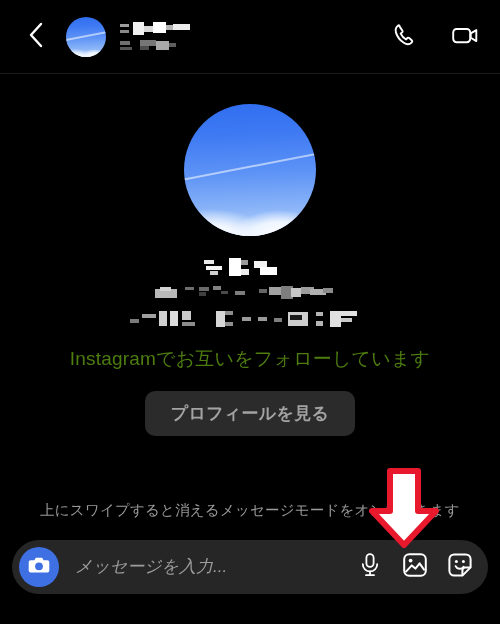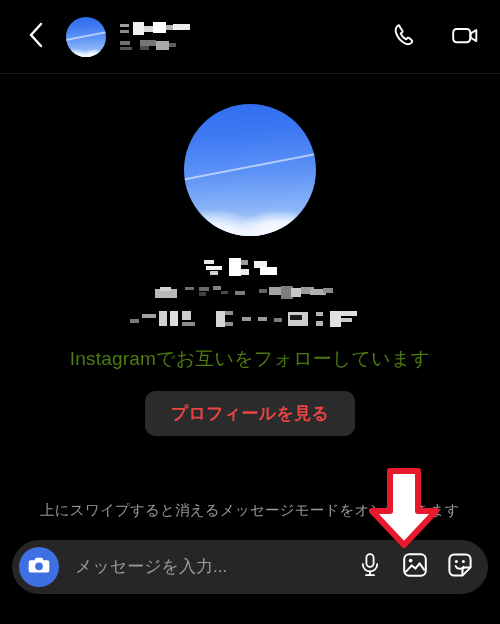--- a/index.html
+++ b/index.html
@@ -138,21 +138,21 @@
     margin-top: 20px;
     font-size: 19px;
     color: #4d7c0f;
     letter-spacing: 0.2px;
     line-height: 1.2;
     text-align: center;
   }
   .profile-btn {
     margin-top: 20px;
     background: #2b2b2b;
-    color: #ef4444;
+    color: #a3a3a3;
     font-size: 17px;
     font-weight: bold;
     border: none;
     border-radius: 10px;
     padding: 11px 26px;
     cursor: pointer;
     letter-spacing: 0.3px;
   }
   .swipe-hint {
     position: absolute;
@@ -206,20 +206,21 @@
   .msg-input {
     flex: 1 1 auto;
     background: transparent;
     border: none;
     outline: none;
     color: #8b5cf6;
     font-size: 17px;
     font-family: "Liberation Sans", "DejaVu Sans", sans-serif;
     padding: 0 10px 0 16px;
     min-width: 0;
+    font-style: italic;
   }
   .msg-input::placeholder { color: #9d9d9d; }
   .composer-icons {
     display: flex;
     align-items: center;
     gap: 13px;
     flex: 0 0 auto;
     padding-right: 4px;
   }
   .composer-icon {

